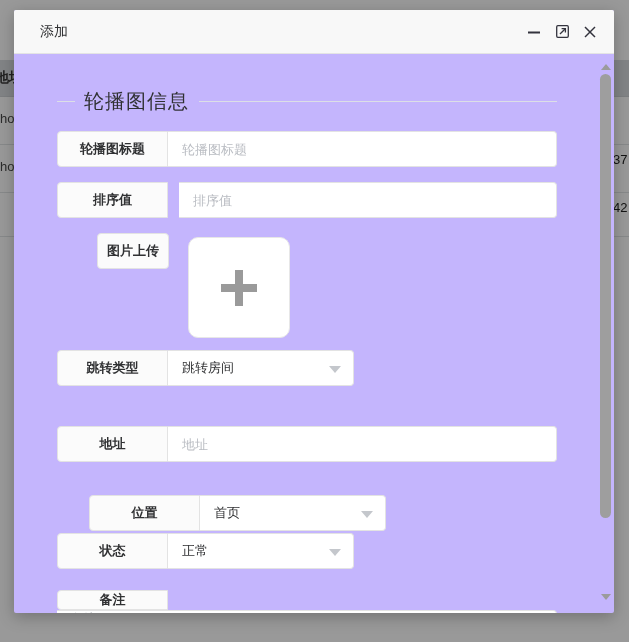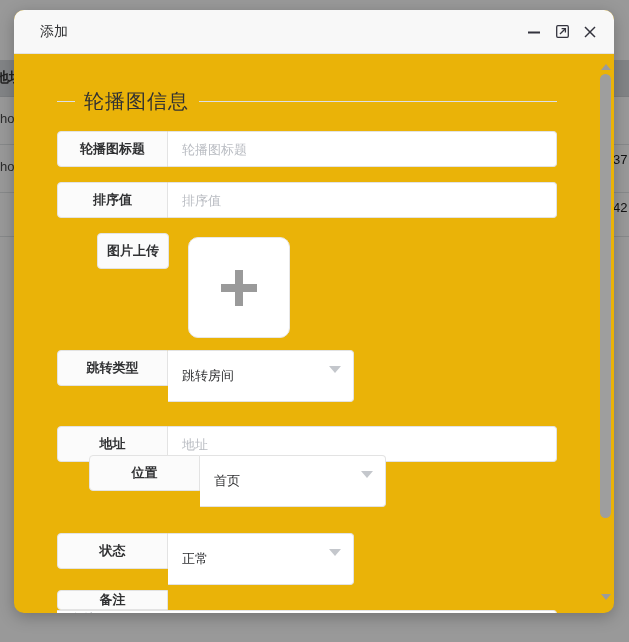--- a/index.html
+++ b/index.html
@@ -24,21 +24,21 @@
     position:absolute; left:0; top:14px; font-size:13px; color:#4a4a4a; white-space:nowrap;
   }
   .bg-cell-right {
     position:absolute; left:613px; top:15px; font-size:13px; color:#222; white-space:nowrap;margin-top:40px;
   }
   
   .overlay { position:absolute; inset:0; background:rgba(0,0,0,0.40); z-index:1; }
   
   .modal {
     position:absolute; left:14px; top:10px; width:600px; height:603px;
-    background:#eab308; border-radius:10px; z-index:2; overflow:hidden;
+    background:#c4b5fd; border-radius:2px; z-index:2; overflow:hidden;
     box-shadow:0 4px 16px rgba(0,0,0,0.25);
   }
   .modal-header {
     position:absolute; left:0; top:0; width:100%; height:44px;
     background:#f8f8f8; border-bottom:1px solid #e4e4e4;
     display:flex; align-items:center;
   }
   .modal-title { margin-left:26px; font-size:14px; color:#303133; }
   .win-controls { margin-left:auto; margin-right:14px; display:flex; align-items:center; gap:8px; }
   .win-btn { width:20px; height:20px; display:flex; align-items:center; justify-content:center; cursor:pointer; }
@@ -61,32 +61,32 @@
   }
   .frow-label.alone { border-radius:4px; }
   .frow-input {
     flex:1; height:36px; border:1px solid #e3e3e3; border-left:none;
     border-radius:0 4px 4px 0; background:#fff;
     font-size:13px; color:#303133; padding:0 14px; outline:none;
     font-family:"Liberation Sans","DejaVu Sans",sans-serif;
   }
   .frow-input::placeholder { color:#b9bcc2; opacity:1; }
   .frow-select {
-    position:relative; width:186px; height:52px; flex:none;
+    position:relative; width:186px; height:36px; flex:none;
     border:1px solid #e3e3e3; border-left:none; border-radius:0 4px 4px 0;
     background:#fff; display:flex; align-items:center; padding:0 14px;
     font-size:13px; color:#303133; cursor:pointer; white-space:nowrap;
   }
   .caret-down {
     position:absolute; right:12px; top:15px; width:0; height:0;
     border-left:6px solid transparent; border-right:6px solid transparent;
     border-top:7px solid #c4c7cc;
   }
-  .row-1 { top:121px; } .row-2 { top:172px; } .row-3 { top:223px; }
-  .row-4 { top:340px; } .row-5 { top:416px; } .row-6 { top:445px;padding-left:32px; }
+  .row-1 { top:121px; } .row-2 { top:172px;gap:11px; } .row-3 { top:223px; }
+  .row-4 { top:340px; } .row-5 { top:416px; } .row-6 { top:485px;padding-left:32px; }
   .row-7 { top:523px; } .row-8 { top:580px;flex-direction:column; }
   
   .upload-box {
     position:absolute; left:174px; top:227px; width:102px; height:101px;
     border:1px solid #e7e7e7; border-radius:10px; background:#fff;
     display:flex; align-items:center; justify-content:center; cursor:pointer;
   }
   .plus-icon { position:relative; width:36px; height:36px; }
   .plus-icon::before, .plus-icon::after {
     content:""; position:absolute; background:#9a9a9a;

